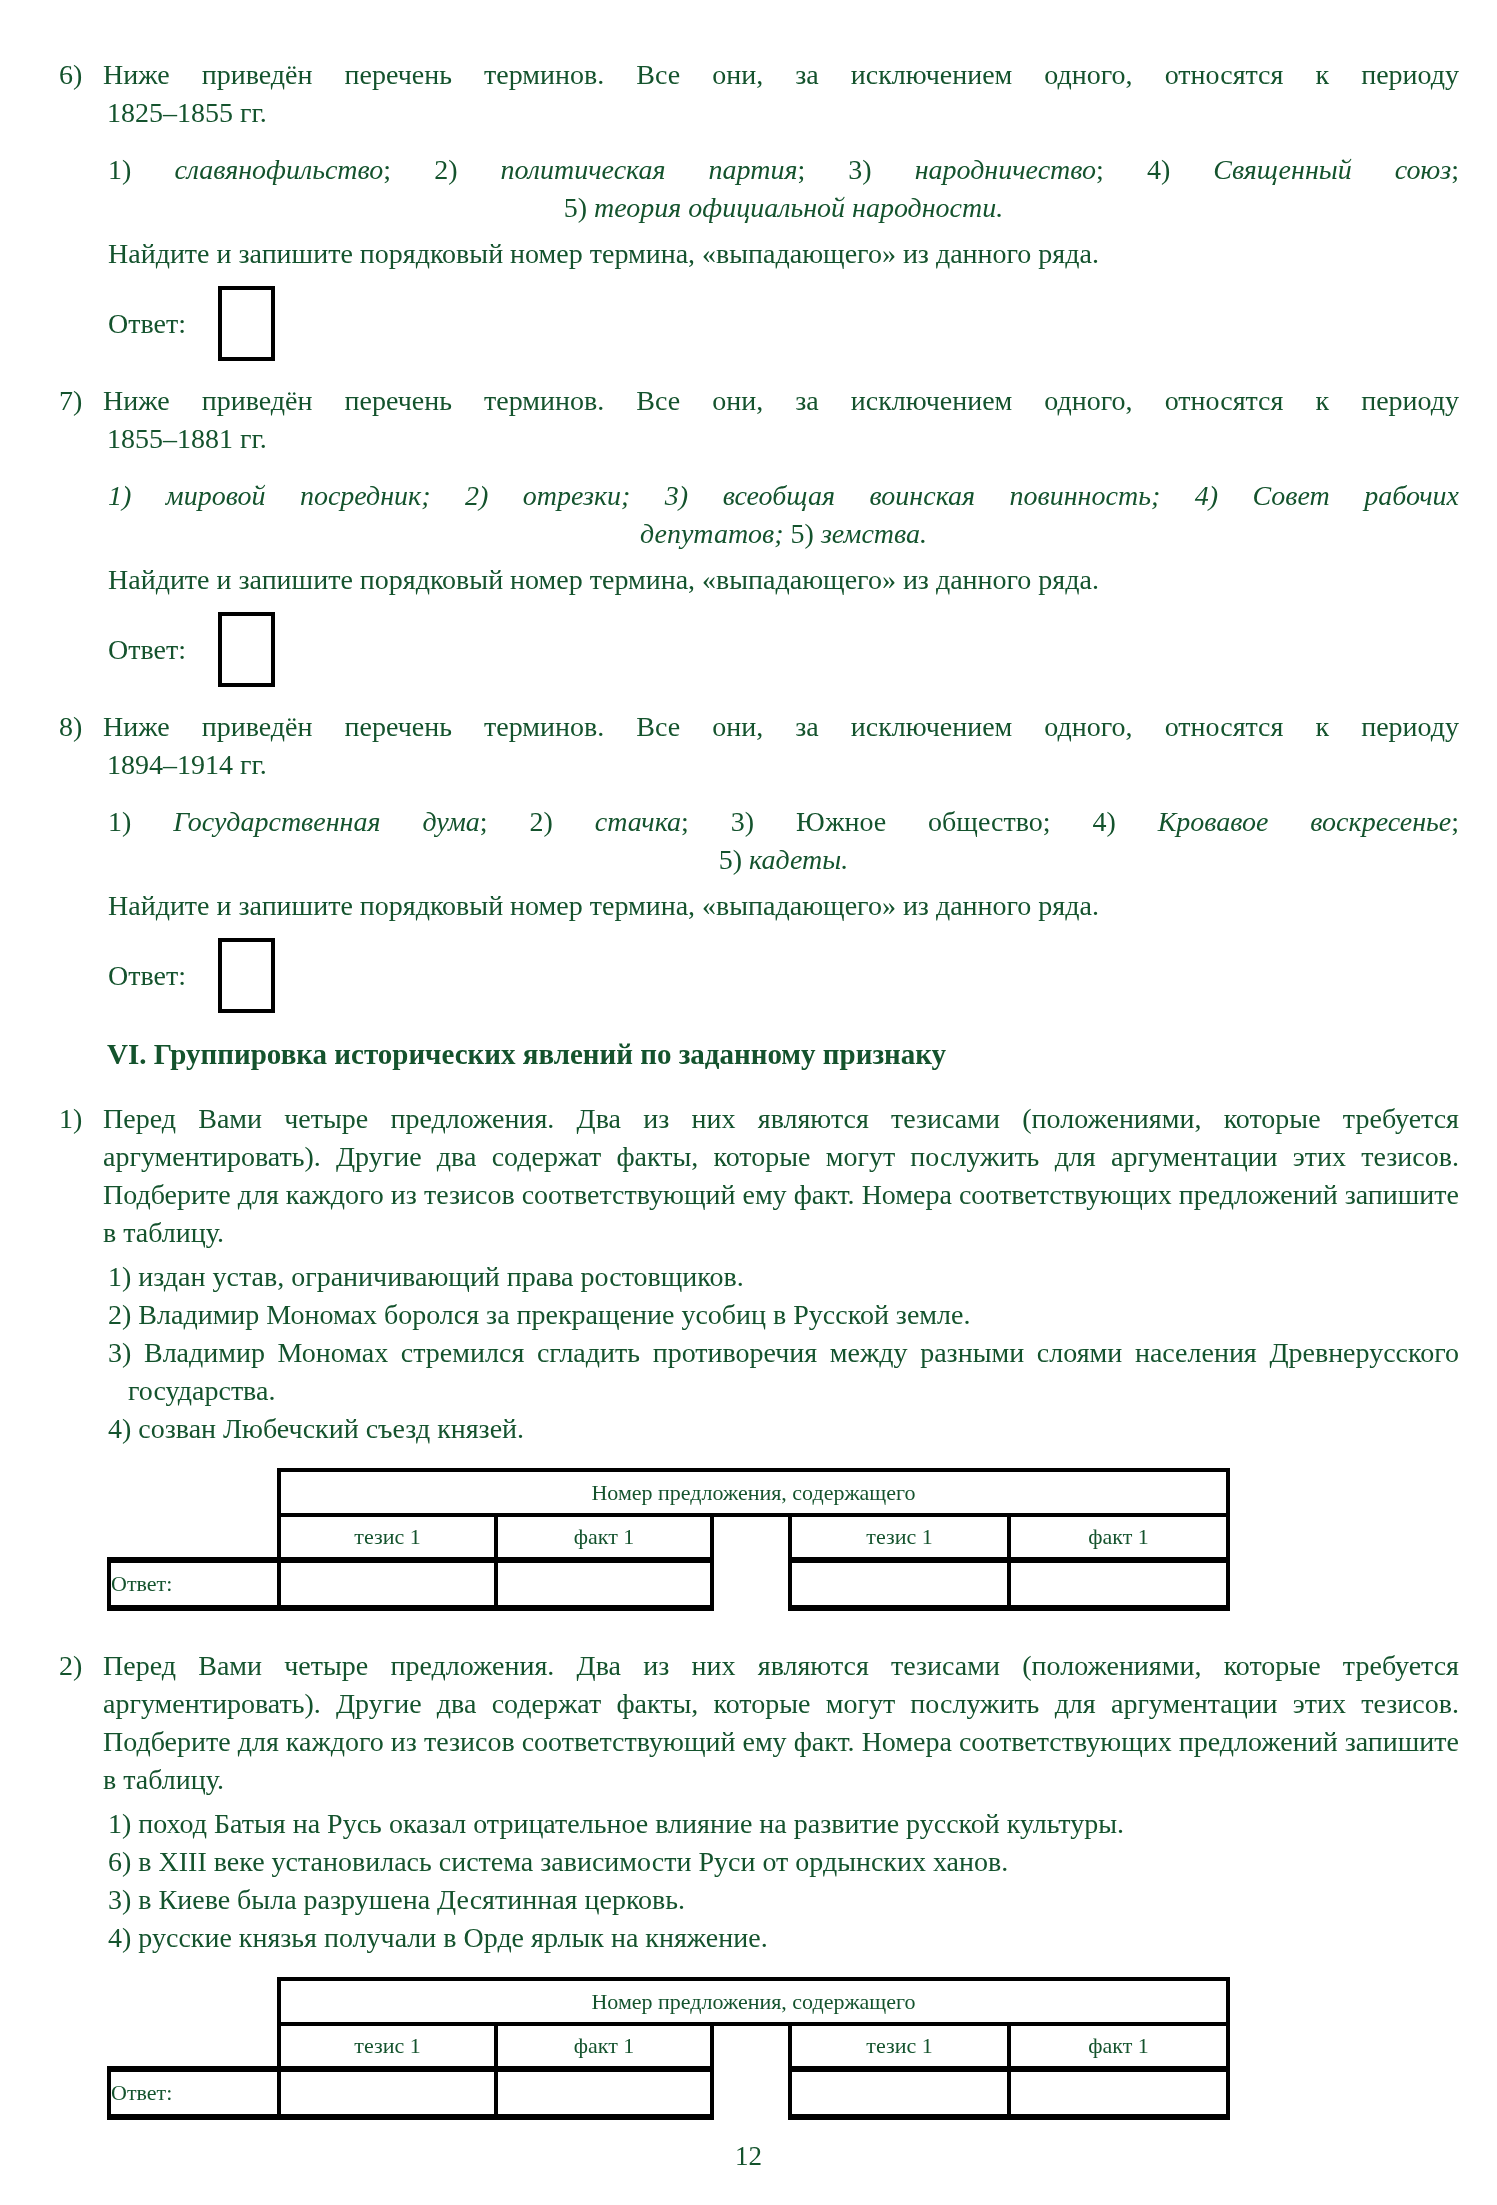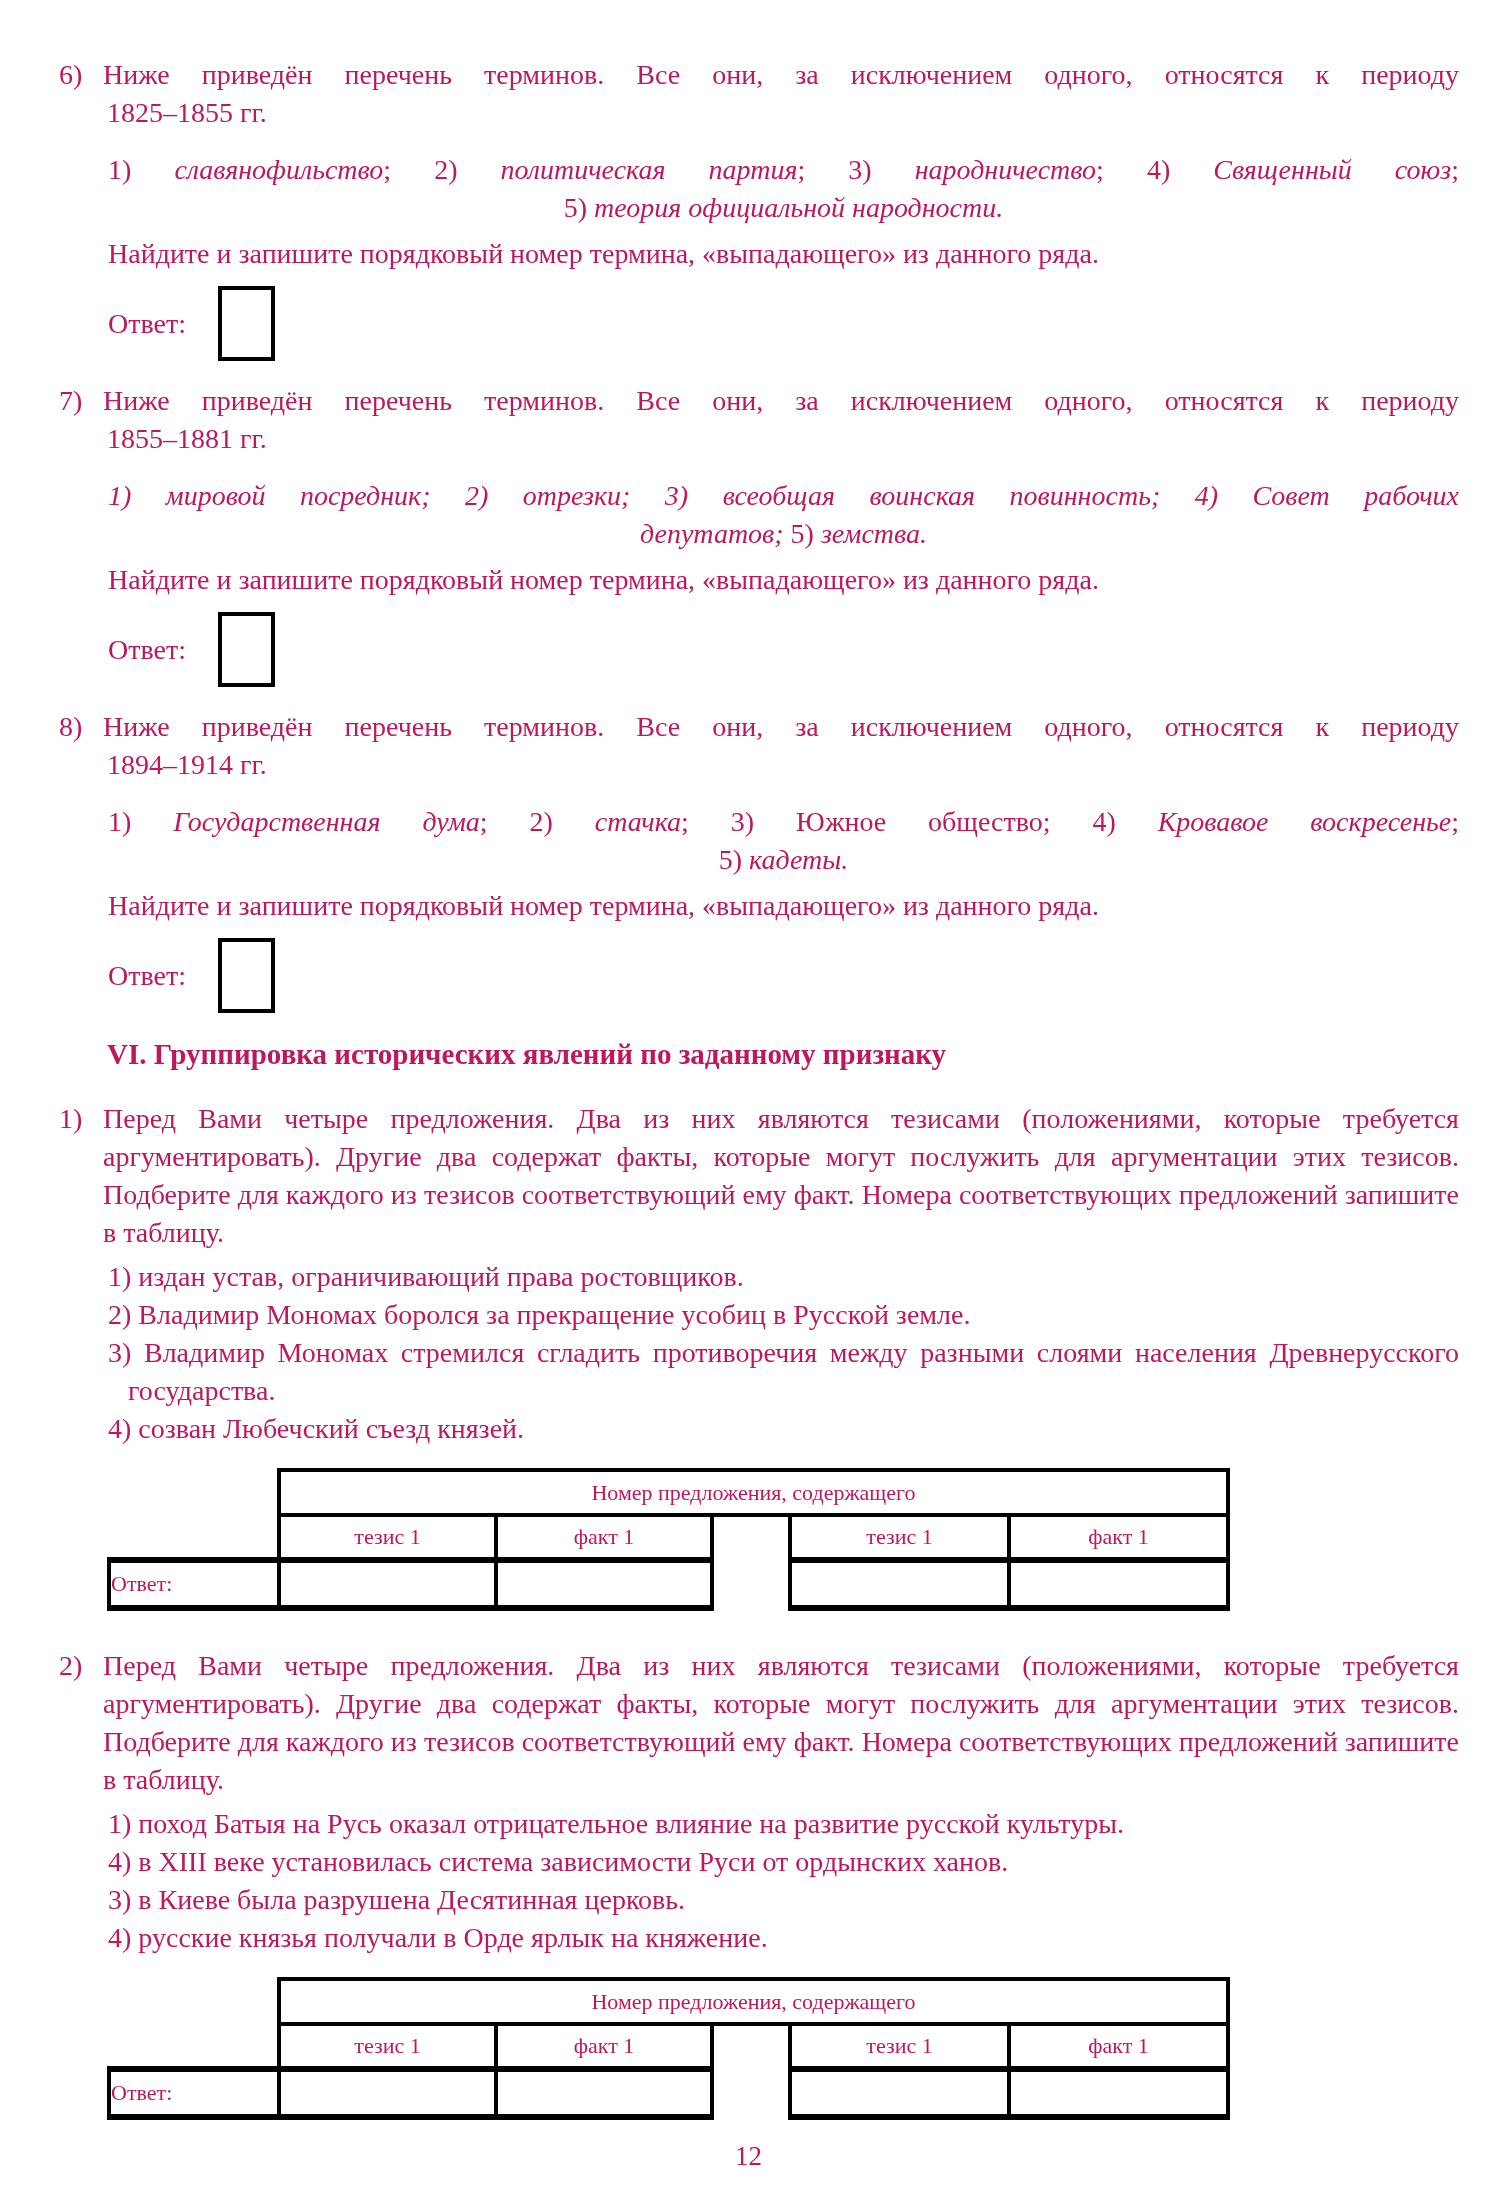--- a/index.html
+++ b/index.html
@@ -1,21 +1,21 @@
 <!DOCTYPE html>
 <html><head>
 <meta charset="utf-8">
 <style>
   html,body { margin:0; padding:0; background:#e8e8e8; }
   .page {
     position:relative;
     width:1497px; height:2205px;
     margin:0 auto;
     background:#ffffff;
-    color:#be185d;
+    color:#14532d;
     font-family:"Liberation Serif", serif;
     font-size:28px;
     line-height:38px;
     box-sizing:border-box;
     padding:56px 38px 0 59px;
   }
   
   .qpara-first {
     text-align:justify;
     text-align-last:justify;
@@ -190,21 +190,21 @@
         <td class="cell-empty"></td>
       </tr>
     </tbody>
       </table>
   </div>
 
   <div>
     <div class="qpara"><span class="qnum">2)</span><span>Перед Вами четыре предложения. Два из них являются тезисами (положениями, которые требуется аргументировать). Другие два содержат факты, которые могут послужить для аргументации этих тезисов. Подберите для каждого из тезисов соответствующий ему факт. Номера соответствующих предложений запишите в таблицу.</span></div>
     <div class="items">
       <div class="item">1) поход Батыя на Русь оказал отрицательное влияние на развитие русской культуры.</div>
-      <div class="item">4) в XIII веке установилась система зависимости Руси от ордынских ханов.</div>
+      <div class="item">6) в XIII веке установилась система зависимости Руси от ордынских ханов.</div>
       <div class="item">3) в Киеве была разрушена Десятинная церковь.</div>
       <div class="item">4) русские князья получали в Орде ярлык на княжение.</div>
     </div>
     <table class="ans-table">
       <colgroup>
         <col style="width:170px">
           <col style="width:217px">
           <col style="width:216px">
         <col style="width:78px">
           <col style="width:219px">

